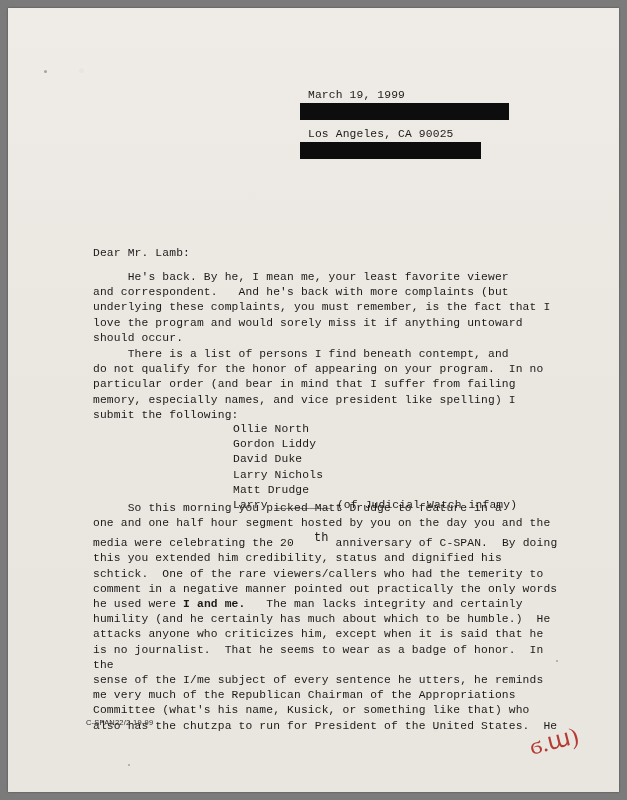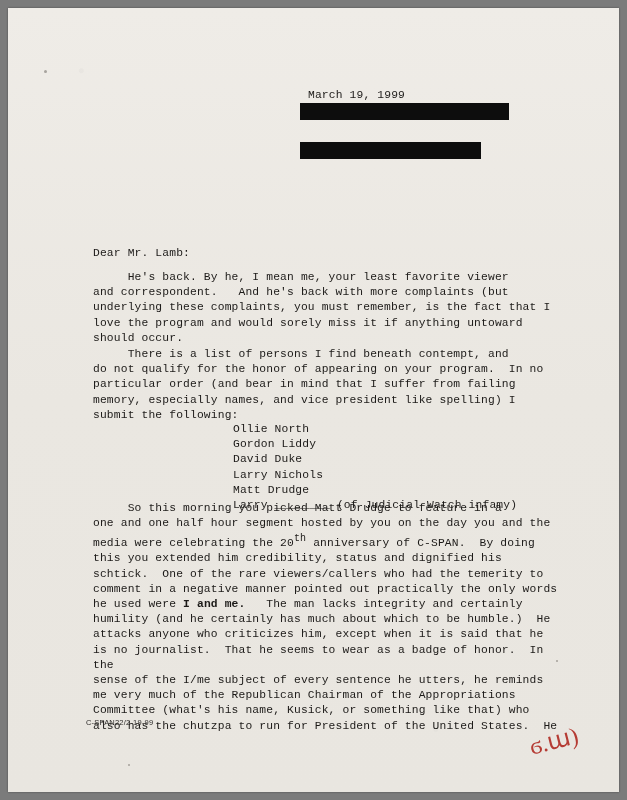--- a/index.html
+++ b/index.html
@@ -63,21 +63,21 @@
   .recipient { left: 85px; top: 178px; }
   .salutation { left: 85px; top: 238px; }
 
   .para { left: 85px; white-space: pre; position: absolute; }
   .p1 { top: 262px; }
   .p2 { top: 339px; }
   .names { left: 225px; top: 414px; position: absolute; white-space: pre; }
   .p3 { top: 493px; }
 
   .bold { font-weight: bold; }
-  sup { font-size: 10px; vertical-align: super; }
+  sup { font-size: 12px; vertical-align: super; margin-left: 20px; }
 
   .footer {
     position: absolute;
     left: 78px;
     top: 710px;
     font-family: "Liberation Sans", sans-serif;
     font-size: 7.5px;
     color: #2b2927;
     letter-spacing: .2px;
   }
@@ -101,20 +101,21 @@
   <div class="speck" style="left:36px;top:62px;width:3px;height:3px;"></div>
   <div class="speck" style="left:548px;top:652px;width:2px;height:2px;"></div>
   <div class="speck" style="left:120px;top:756px;width:2px;height:2px;"></div>
 
   <div class="doc-text">
 
     <div class="blk date">March 19, 1999</div>
 
     <div class="redact redact1"></div>
 
+    <div class="blk addr-city">Los Angeles, CA 90025</div>
 
     <div class="redact redact2"></div>
 
 
     <div class="blk salutation">Dear Mr. Lamb:</div>
 
     <div class="para p1">     He's back. By he, I mean me, your least favorite viewer
 and correspondent.   And he's back with more complaints (but
 underlying these complaints, you must remember, is the fact that I
 love the program and would sorely miss it if anything untoward

